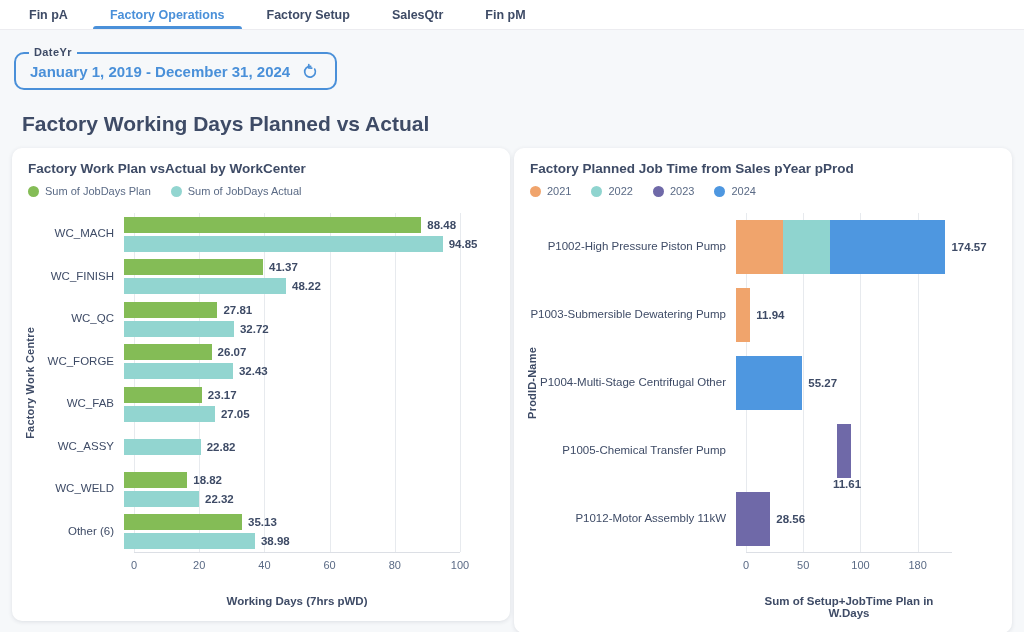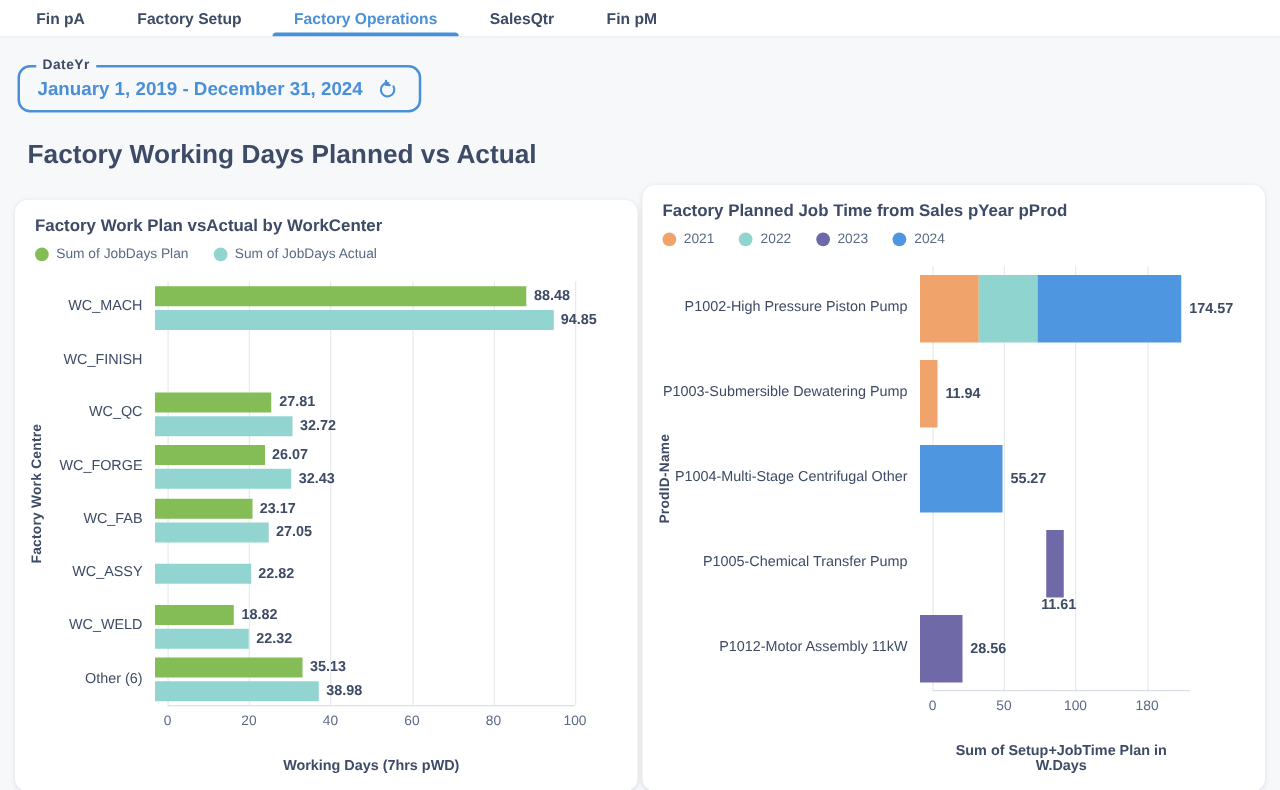--- a/index.html
+++ b/index.html
@@ -34,21 +34,21 @@
   }
   .filter-label {
     position:absolute; top:-8px; left:13px; background:#f6f8fa;
     padding:0 5px; font-size:11px; font-weight:700; letter-spacing:0.4px;
     color:#3e4b66;
   }
   .filter-value { color:#4a90d9; font-weight:700; font-size:15px; white-space:nowrap; }
   .reset-btn { display:flex; align-items:center; cursor:pointer; }
   .page-title { font-size:21px; font-weight:700; color:#3e4b66; margin:22px 0 12px 10px; }
   
-  .cards { display:flex; gap:4px; align-items:flex-end; }
+  .cards { display:flex; gap:4px; align-items:flex-start; }
   .card {
     flex:1; background:#ffffff; border-radius:10px;
     box-shadow:0 1px 4px rgba(40,50,70,0.12);
     padding:13px 16px 14px;
   }
   .chart-title { font-size:13.5px; font-weight:700; color:#3e4b66; }
   .legend { display:flex; gap:20px; margin-top:9px; align-items:center; flex-wrap:wrap; }
   .legend-item { display:flex; align-items:center; gap:6px; cursor:pointer; }
   .legend-dot { width:11px; height:11px; border-radius:50%; flex:none; }
   .legend-label { font-size:11px; color:#5a6a85; white-space:nowrap; }
@@ -92,22 +92,22 @@
   .axis-title {
     margin-top:21px; margin-left:calc(var(--catw) + 10px); margin-right:var(--rpad);
     text-align:center; font-size:11.5px; font-weight:700; color:#3e4b66;
   }
 </style>
 </head>
 <body>
 
 <div class="tabbar">
   <div class="tab">Fin pA</div>
+  <div class="tab active">Factory Operations</div>
   <div class="tab">Factory Setup</div>
-  <div class="tab active">Factory Operations</div>
   <div class="tab">SalesQtr</div>
   <div class="tab">Fin pM</div>
 </div>
 
 <div class="content">
 
   <div class="filter-chip">
     <span class="filter-label">DateYr</span>
     <span class="filter-value">January 1, 2019 - December 31, 2024</span>
     <span class="reset-btn">
@@ -155,20 +155,30 @@
                   <span class="val">88.48</span>
                 </div>
                 <div class="bar-line" style="height: 16px;">
                   <div class="seg" style="width: 94.85%; background: rgb(146, 213, 208);"></div>
                   <span class="val">94.85</span>
                 </div>
               </div>
             </div>
             <div class="row" style="height: 42.5px;">
               <div class="cat">WC_FINISH</div>
+              <div class="bars">
+                <div class="bar-line" style="height: 16px;">
+                  <div class="seg" style="width: 41.37%; background: rgb(132, 188, 86);"></div>
+                  <span class="val">41.37</span>
+                </div>
+                <div class="bar-line" style="height: 16px;">
+                  <div class="seg" style="width: 48.22%; background: rgb(146, 213, 208);"></div>
+                  <span class="val">48.22</span>
+                </div>
+              </div>
             </div>
             <div class="row" style="height: 42.5px;">
               <div class="cat">WC_QC</div>
               <div class="bars">
                 <div class="bar-line" style="height: 16px;">
                   <div class="seg" style="width: 27.81%; background: rgb(132, 188, 86);"></div>
                   <span class="val">27.81</span>
                 </div>
                 <div class="bar-line" style="height: 16px;">
                   <div class="seg" style="width: 32.72%; background: rgb(146, 213, 208);"></div>

